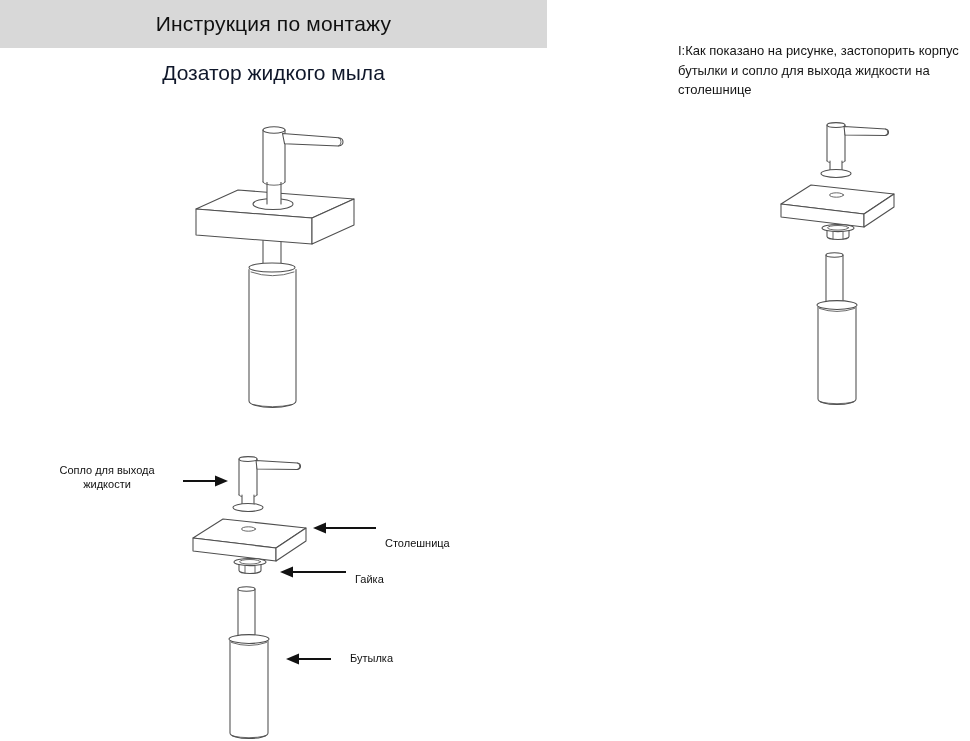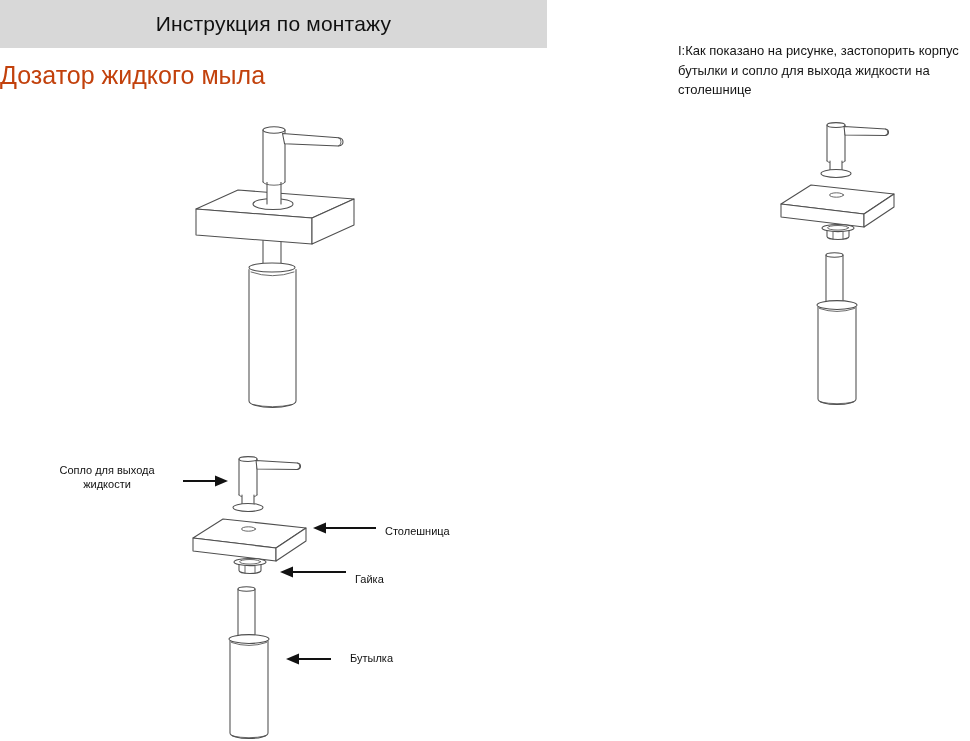--- a/index.html
+++ b/index.html
@@ -23,23 +23,23 @@
     background:var(--header-bg);
     display:flex;align-items:center;justify-content:center;
   }
   .page-title{
     font-size:21px;
     letter-spacing:.2px;
     color:#101010;
   }
   .subtitle{
     position:absolute;left:0;top:61px;width:547px;
-    text-align:left;
-    font-size:25px;
-    color:#c2410c;
+    text-align:center;
+    font-size:21px;
+    color:#0f172a;
   }
   .instruction{
     position:absolute;left:678px;top:41px;width:298px;
     font-size:13px;line-height:1.5;
     color:#151515;
   }
   .diagram-layer{
     position:absolute;left:0;top:0;width:970px;height:741px;
     pointer-events:none;
   }
@@ -164,17 +164,17 @@
       <line class="arrow-shaft" x1="291" y1="572" x2="346" y2="572"></line>
       <polygon class="arrow-head" points="280,572 293,566.5 293,577.5"></polygon>
     </g>
     <g>
       <line class="arrow-shaft" x1="297" y1="659" x2="331" y2="659"></line>
       <polygon class="arrow-head" points="286,659 299,653.5 299,664.5"></polygon>
     </g>
   </svg>
 
   <div class="callout wrap" style="left:37px;top:463px;width:140px;">Сопло для выхода жидкости</div>
-  <div class="callout" style="left:385px;top:524px;">Столешница</div>
+  <div class="callout" style="left:385px;top:536px;">Столешница</div>
   <div class="callout" style="left:355px;top:572px;">Гайка</div>
   <div class="callout" style="left:350px;top:651px;text-align:right;">Бутылка</div>
 
 </div>
 
 </body></html>

